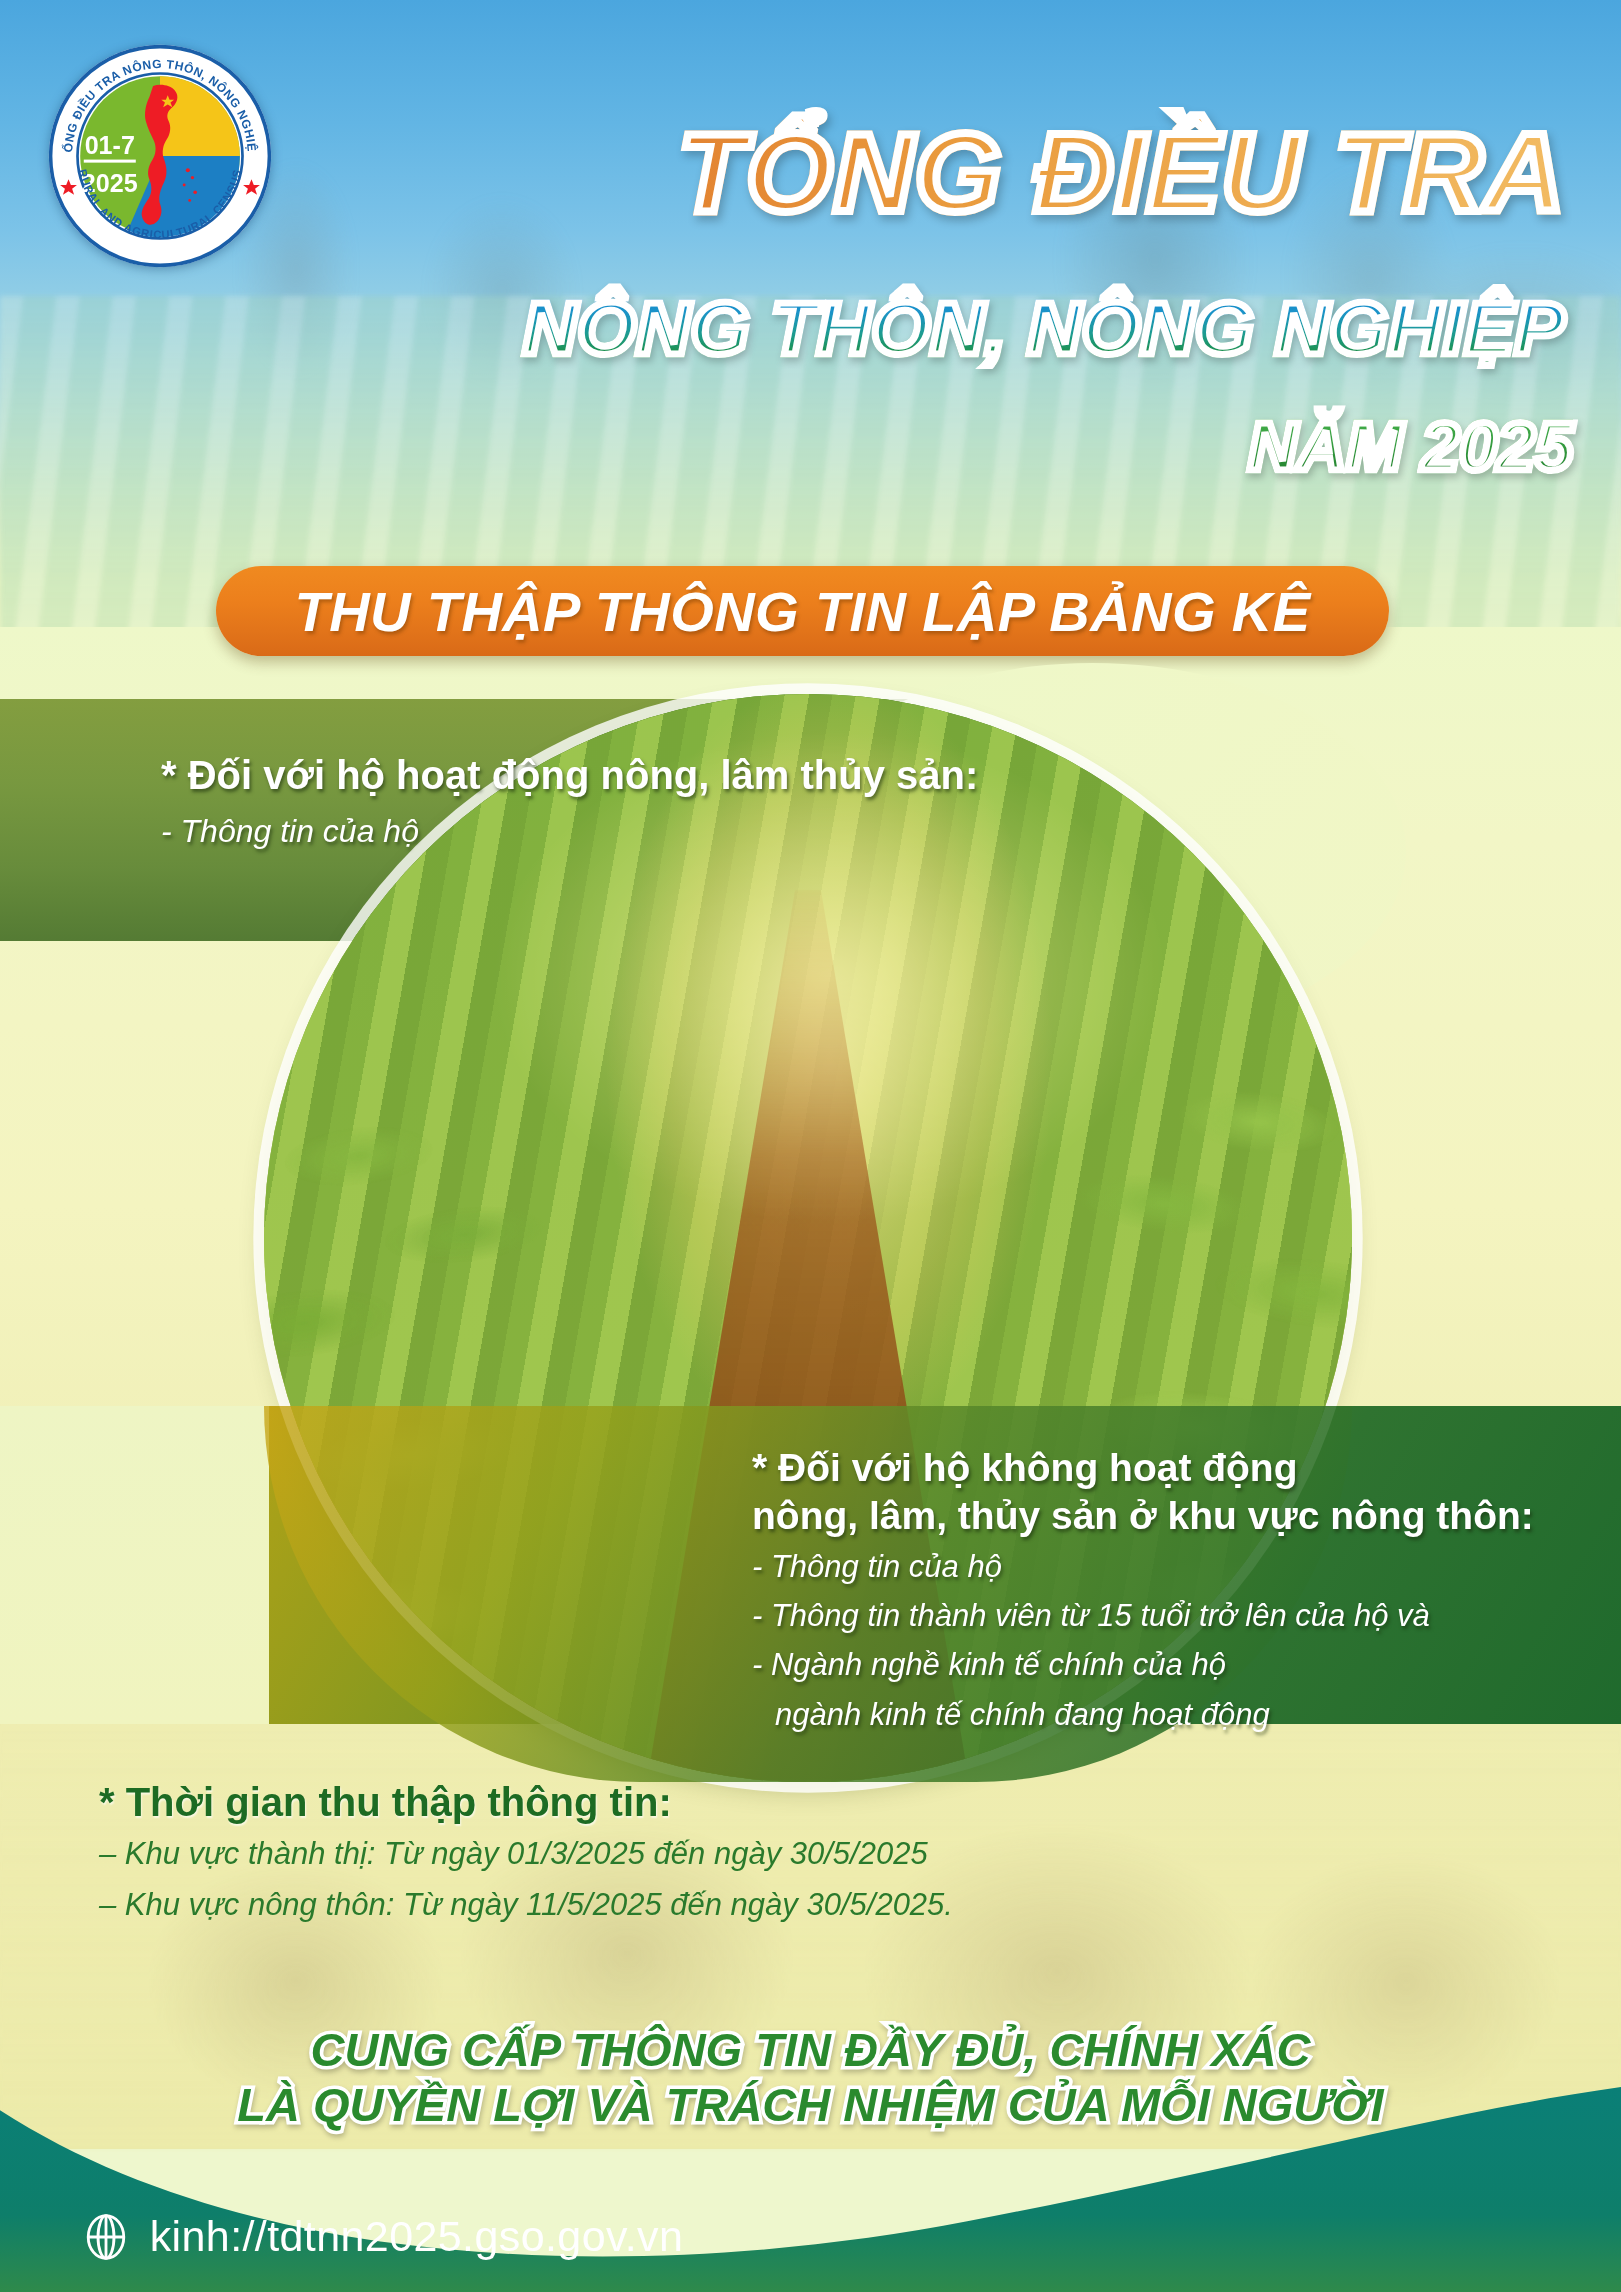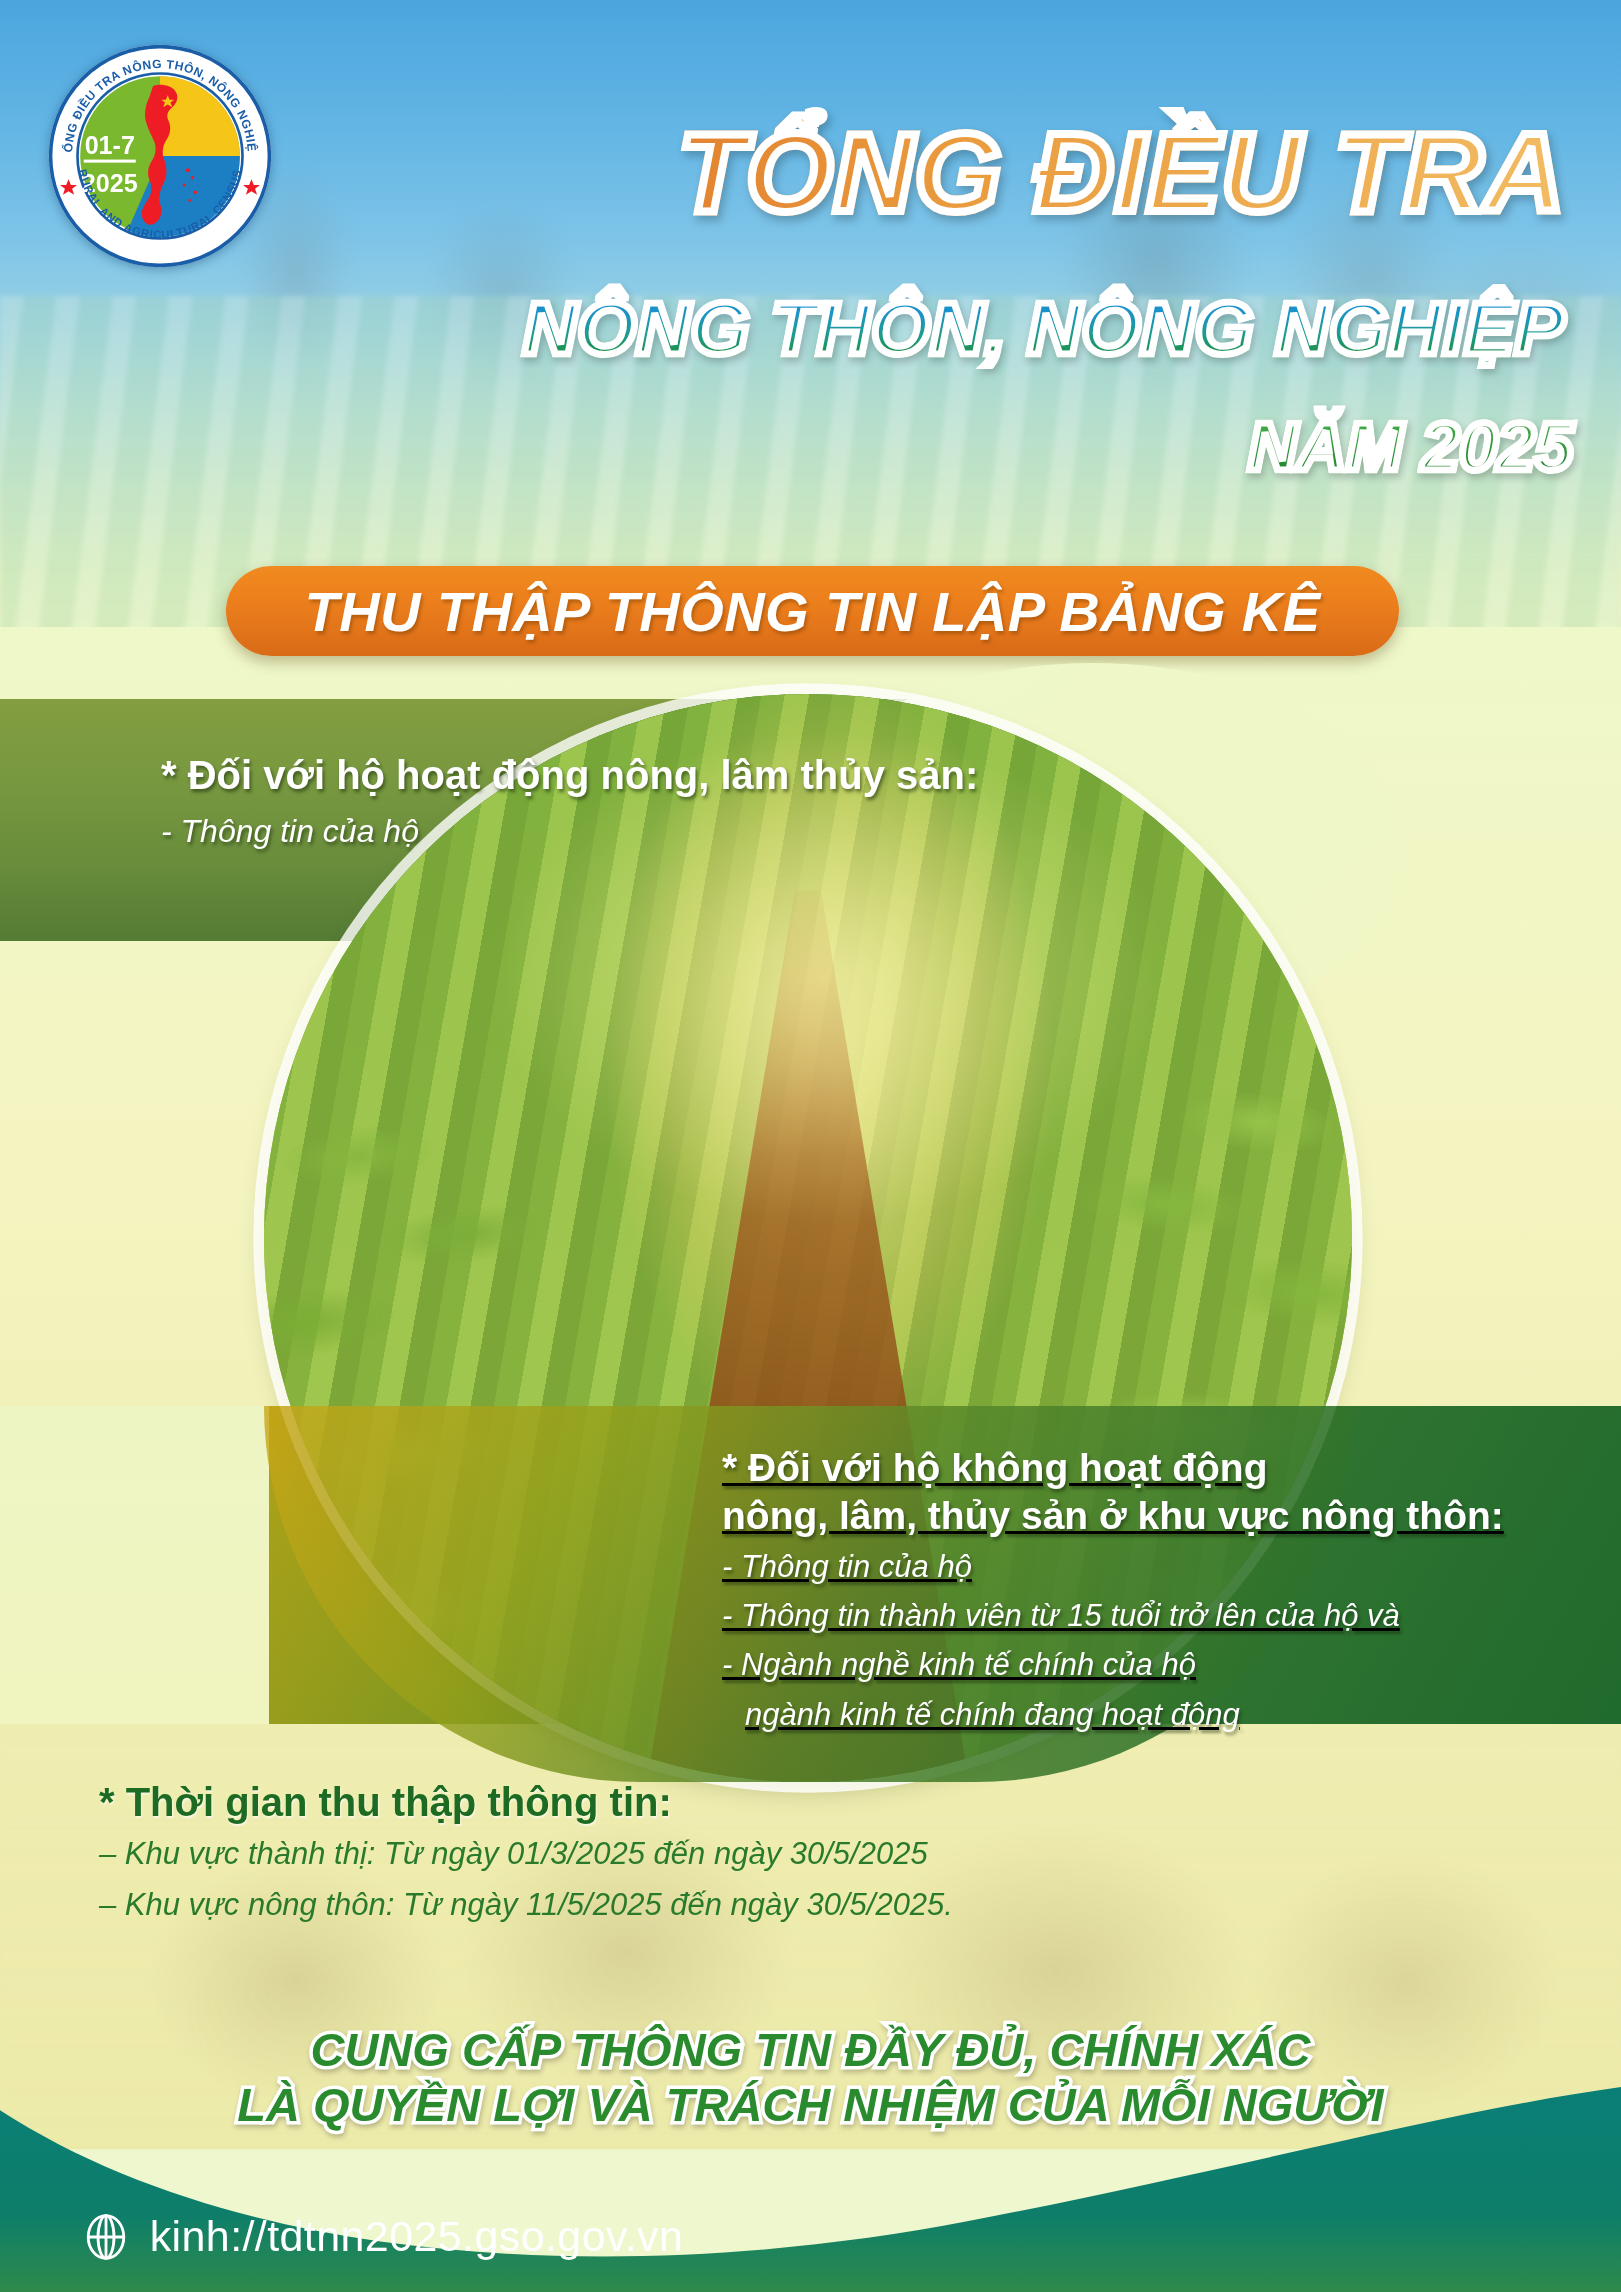--- a/index.html
+++ b/index.html
@@ -94,21 +94,21 @@
     background:linear-gradient(180deg,#46b24a 0%,#39a043 40%,#1f7d2b 100%);
     -webkit-background-clip:text;background-clip:text;color:transparent;
     -webkit-text-stroke:7.2px #ffffff;
     paint-order:stroke fill;
     filter:drop-shadow(2.7px 4.5px 3.6px rgba(0,0,0,.20));
     white-space:nowrap;
   }
 
   
   .pill{
-    position:absolute;left:226px;top:566px;width:1173px;height:90px;
+    position:absolute;left:216px;top:566px;width:1173px;height:90px;
     border-radius:47px;
     background:linear-gradient(180deg,#f08a20 0%,#ec7f1c 40%,#e2741a 72%,#d96a17 100%);
     box-shadow:0 6.3px 14.3px rgba(80,50,0,.30);
     display:flex;align-items:center;justify-content:center;
   }
   .pill span{
     color:#fff;font-size:56px;font-weight:bold;font-style:italic;
     letter-spacing:0.4px;white-space:nowrap;
     text-shadow:1.8px 2.7px 3.6px rgba(120,60,0,.45);
   }
@@ -202,21 +202,21 @@
   .li-w{
     color:#ffffff;font-style:italic;font-size:32px;line-height:1.42;
     text-shadow:1.8px 2.7px 3.6px rgba(20,40,10,.55);
     white-space:nowrap;
   }
 
   .blk1{left:161px;top:751px;}
   .blk1 .hd-w{font-size:40px;}
   .blk1 .li-w{margin-top:9px;}
 
-  .blk2{left:722px;top:1444px;text-decoration:underline;}
+  .blk2{left:752px;top:1444px;}
   .blk2 .hd-w{font-size:39px;}
   .blk2 .li-w{margin-top:5.4px;font-size:31px;}
   .blk2 .li-w.indent{padding-left:23px;}
 
   
   .blk3{left:99px;top:1778px;}
   .blk3 .hd-g{
     color:#1d6b23;font-weight:bold;font-size:40px;line-height:1.2;
     text-shadow:0.9px 1.8px 1.8px rgba(255,255,255,.65);
     white-space:nowrap;

